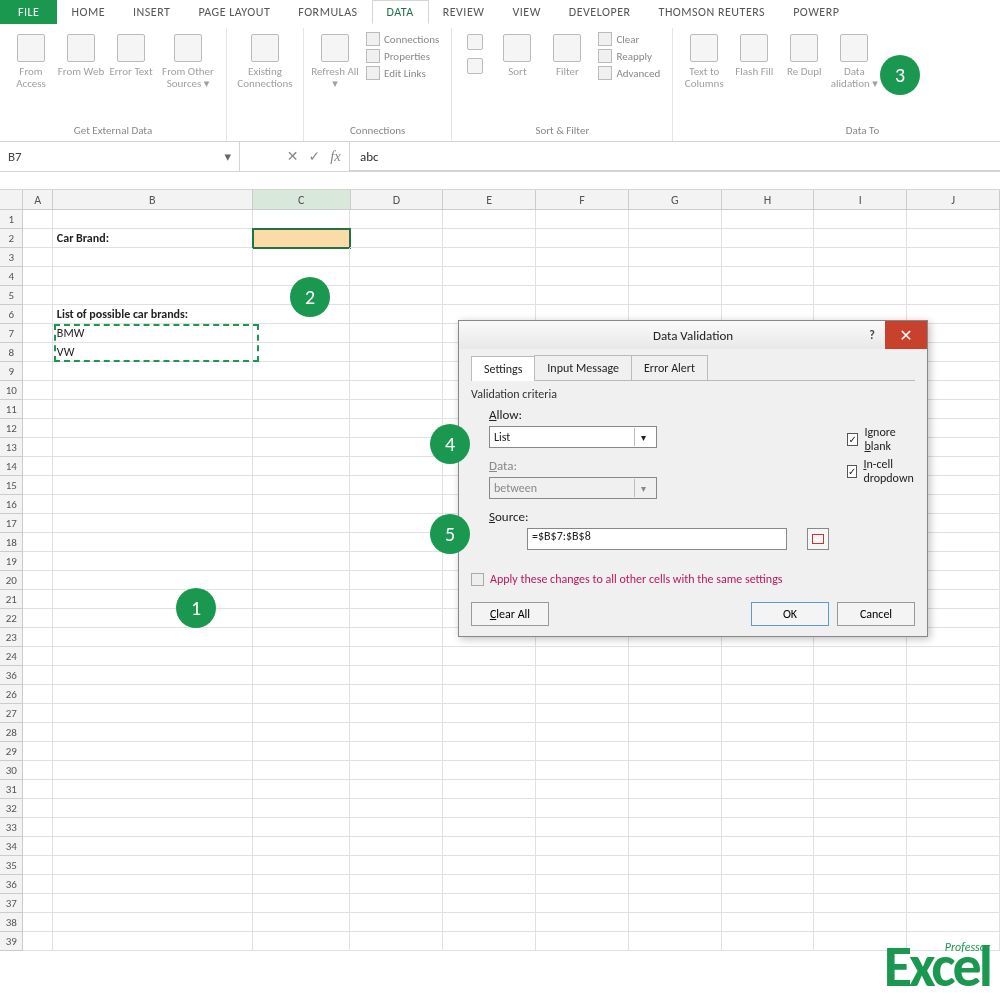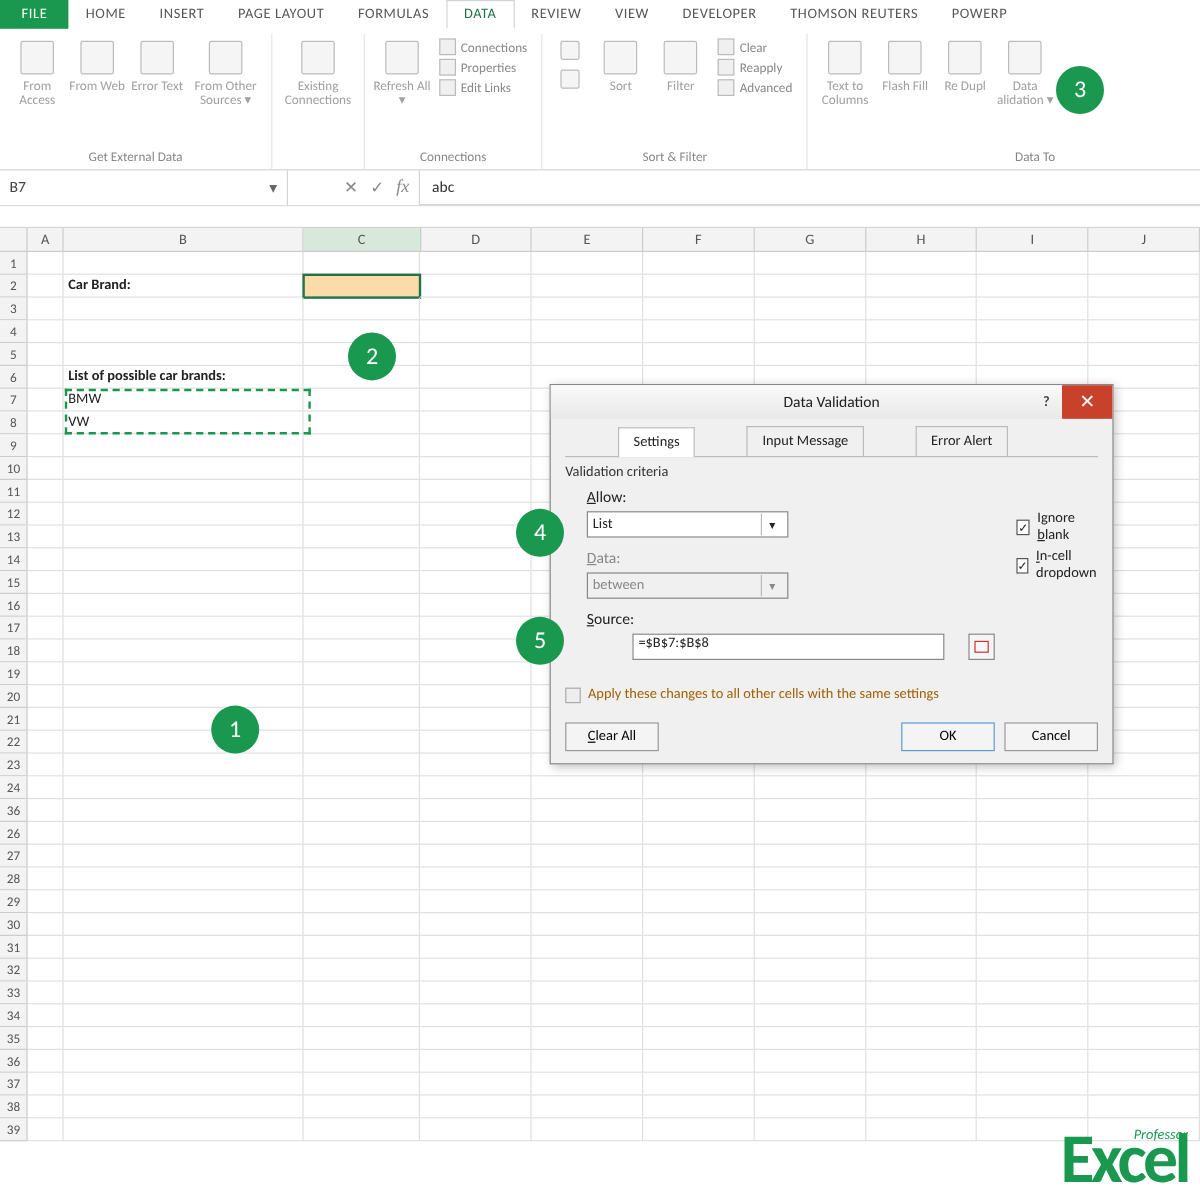--- a/index.html
+++ b/index.html
@@ -60,35 +60,35 @@
 .badge { position: absolute; width: 40px; height: 40px; border-radius: 50%; background: #1a9850; color: #fff; font-size: 20px; font-weight: 400; display: flex; align-items: center; justify-content: center; z-index: 50; }
 
 
 .dialog { position: absolute; left: 458px; top: 320px; width: 470px; background: #f0f0f0; border: 1px solid #888; box-shadow: 2px 2px 8px rgba(0,0,0,.25); font-size: 12px; color: #222; }
 .dlg-title { background: linear-gradient(#fafafa,#e8e8e8); height: 28px; display: flex; align-items: center; justify-content: center; position: relative; }
 .dlg-title .t { font-size: 13px; }
 .dlg-title .help { position: absolute; right: 42px; top: 0; width: 26px; height: 28px; display:flex;align-items:center;justify-content:center; font-weight:700; color:#444;}
 .dlg-title .close { position: absolute; right: 0; top: 0; width: 42px; height: 28px; background: #c8412a; color: #fff; display:flex;align-items:center;justify-content:center; font-size:16px;}
 .dlg-body { padding: 6px 12px 10px; }
 .dlg-tabs { display:flex; border-bottom:1px solid #bbb; margin-bottom:6px; }
-.dlg-tabs .dtab { padding: 5px 12px; border:1px solid #bbb; border-bottom:none; background:#f0f0f0; margin-right:-1px; font-size:12px;margin-left:44px;}
+.dlg-tabs .dtab { padding: 5px 12px; border:1px solid #bbb; border-bottom:none; background:#f0f0f0; margin-right:-1px; font-size:12px;}
 .dlg-tabs .dtab.active { background:#fff; position:relative; top:1px;}
 .dlg-section { color:#333; font-size:12px; margin: 4px 0 6px;}
 .dlg-row { display:flex; gap: 18px; margin: 4px 0 8px; align-items: flex-start;}
 .dlg-col { display:flex; flex-direction:column; gap:4px;}
 .field-label { font-size:13px; }
 .sel-box { height: 22px; width: 168px; background:#fff; border:1px solid #888; display:flex; align-items:center; justify-content:space-between; padding:0 4px; }
 .sel-box.dis { background:#f0f0f0; color:#888; }
 .sel-box .arrow { width:18px; height:18px; border-left:1px solid #bbb; display:flex;align-items:center;justify-content:center; font-size:10px;}
 .chk { display:flex; gap:6px; align-items:center;}
 .chk .box { width:13px; height:13px; border:1px solid #555; background:#fff; display:flex;align-items:center;justify-content:center; font-size:10px;}
 .src-row { display:flex; align-items:flex-end; gap:20px;padding-left:38px;}
 .src-input { flex:1; height:22px; border:1px solid #888; background:#fff; padding:0 4px;}
 .range-btn { width:22px; height:22px; border:1px solid #888; background:#f6f6f6; display:flex;align-items:center;justify-content:center;}
-.apply-row { display:flex; gap:6px; align-items:center; margin-top: 22px; color:#a16207;}
+.apply-row { display:flex; gap:6px; align-items:center; margin-top: 22px; color:#be185d;}
 .apply-row .box { width:13px;height:13px;border:1px solid #aaa;background:#eee;}
 .btn-row { display:flex; justify-content:space-between; margin-top: 16px;}
 .dlg-btn { height:24px; padding:0 14px; border:1px solid #999; background:#f4f4f4; font-size:12px; min-width:78px;}
 .dlg-btn.primary { border:1px solid #5b9bd5;}
 
 
 .logo { position:absolute; right:10px; bottom:10px; color:#1a9850; font-weight:900; font-family: Calibri, sans-serif;}
 .logo .big { font-size:58px; letter-spacing:-3px; line-height:0.8;}
 .logo .sm { font-size:12px; font-weight:400; letter-spacing:0; font-style:italic; text-align:right; display:block; margin-bottom:-10px;}
 .und { text-decoration: underline; text-decoration-color: currentColor; }

